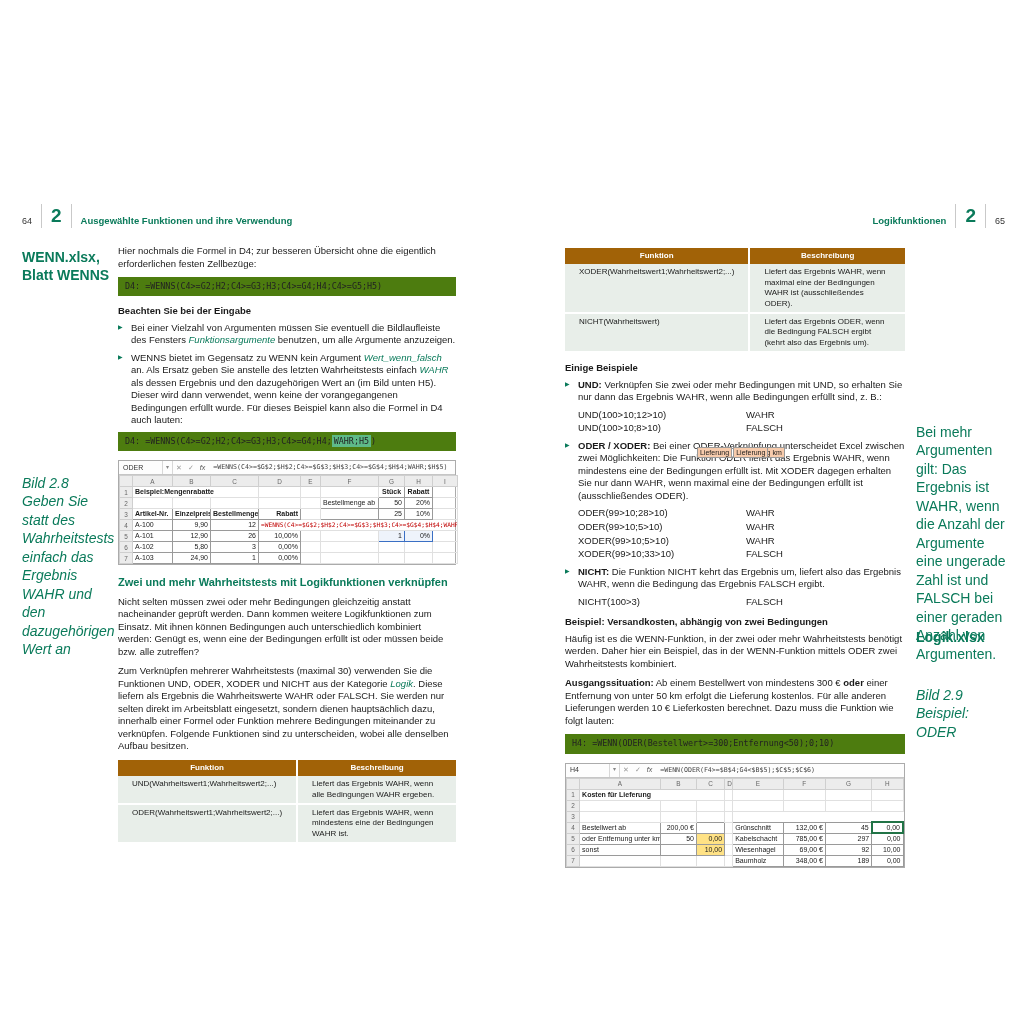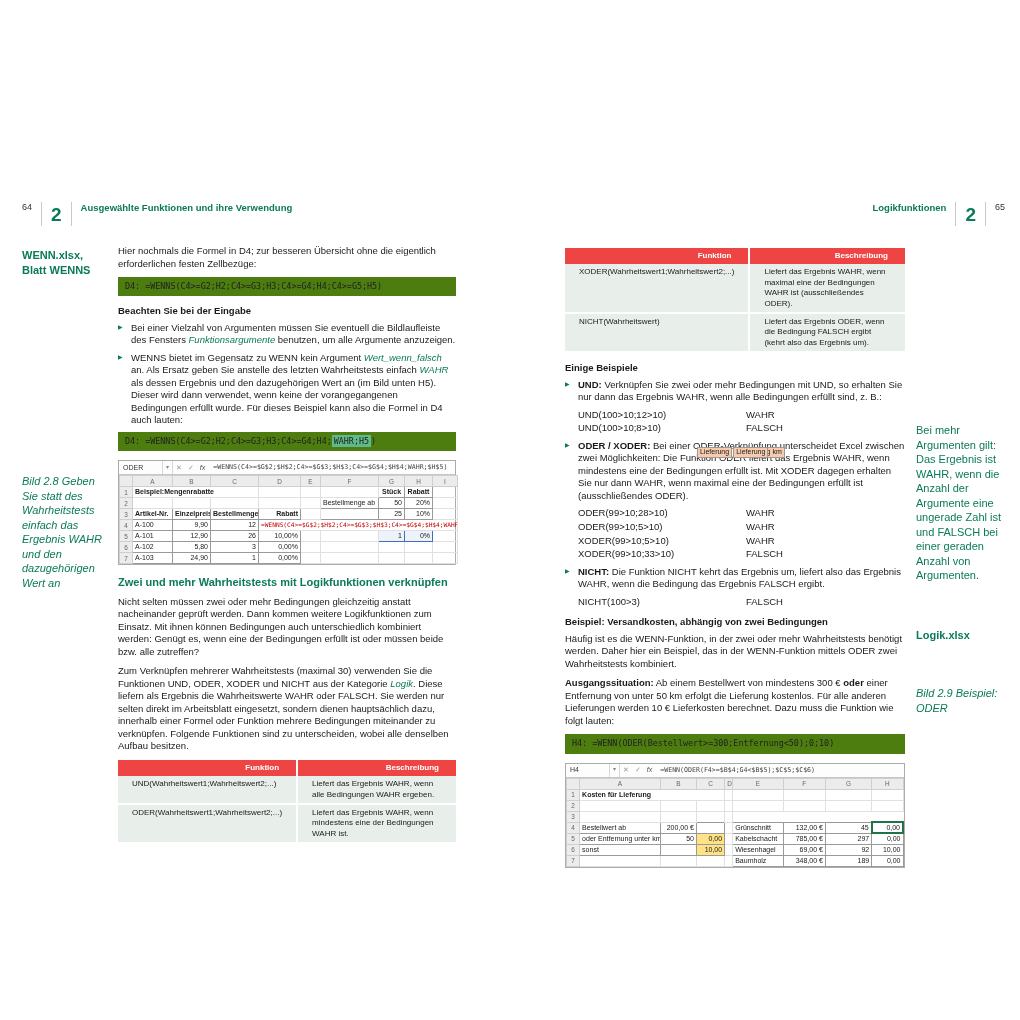--- a/index.html
+++ b/index.html
@@ -1,32 +1,32 @@
 <!DOCTYPE html>
 <html><head>
 <meta charset="utf-8">
 <style>
   *{margin:0;padding:0;box-sizing:border-box}
   html,body{width:1020px;height:1020px}
   body{background:#ffffff;font-family:"Liberation Sans",sans-serif;color:#1a1a1a;
        font-size:9.5px;line-height:1.32;position:relative;overflow:hidden}
 
   
-  .hdr{position:absolute;top:202px;display:flex;align-items:flex-start;gap:9px;height:26px}
+  .hdr{position:absolute;top:202px;display:flex;align-items:flex-end;gap:9px;height:26px}
   .hdr-left{left:22px}
   .hdr-right{left:565px;width:440px;justify-content:flex-end}
   .pagenum{font-size:9px;color:#333}
   .vr{width:1px;height:24px;background:#c9c9c9}
   .chnum{font-size:19px;font-weight:bold;color:#0a7a5a}
   .chtitle{font-size:9.5px;font-weight:bold;color:#0a7a5a}
 
   
   .lmargin{position:absolute;left:22px;top:248px;width:88px;height:560px}
   .rmargin{position:absolute;left:916px;top:245px;width:90px;height:560px}
-  .note{font-size:11px;line-height:1.32;color:#0a7a5a}
+  .note{font-size:14px;line-height:1.32;color:#0a7a5a}
   .note.bold{font-weight:bold}
   .note.italic{font-style:italic}
   .lm-file{position:absolute;top:0;left:0;width:88px}
   .lm-cap{position:absolute;top:226px;left:0;width:88px}
   .rm-note1{position:absolute;top:170px;left:0;width:90px}
   .rm-note1 .p2{margin-top:8px}
   .rm-file{position:absolute;top:383px;left:0;width:90px}
   .rm-cap{position:absolute;top:441px;left:0;width:90px}
 
   
@@ -44,21 +44,21 @@
   .bullet{position:relative;padding-left:13px;margin-bottom:5px}
   .bullet::before{content:"\25B6";position:absolute;left:0;top:2px;font-size:6px;color:#0a7a5a}
 
   .exlist{margin-bottom:5px}
   .exrow{display:flex;padding-left:13px;margin:1px 0}
   .exf{width:168px}
   .exr{font-weight:normal}
 
   
   .ftable{width:100%;border-collapse:collapse;font-size:8px;margin-top:3px;line-height:1.3}
-  .ftable th{background:#ef4444;color:#fff;text-align:right;padding:3px 17px;font-weight:bold}
+  .ftable th{background:#a16207;color:#fff;text-align:center;padding:3px 8px;font-weight:bold}
   .ftable td{background:#e8eee9;padding:3px 14px;border-bottom:2px solid #fff;vertical-align:top}
   .ftable th:first-child,.ftable td:first-child{width:46%;border-right:2px solid #fff}
 
   
   .excel{border:1px solid #ababab;margin:1px 0 10px;background:#fff}
   .fbar{display:flex;align-items:center;height:14px;border-bottom:1px solid #c6c6c6;
         font-size:7px;color:#333;background:#fdfdfd}
   .nbox{width:44px;padding-left:4px;border-right:1px solid #d8d8d8;height:100%;
         display:flex;align-items:center}
   .dd{color:#888;padding:0 3px;border-right:1px solid #d8d8d8;height:100%;

